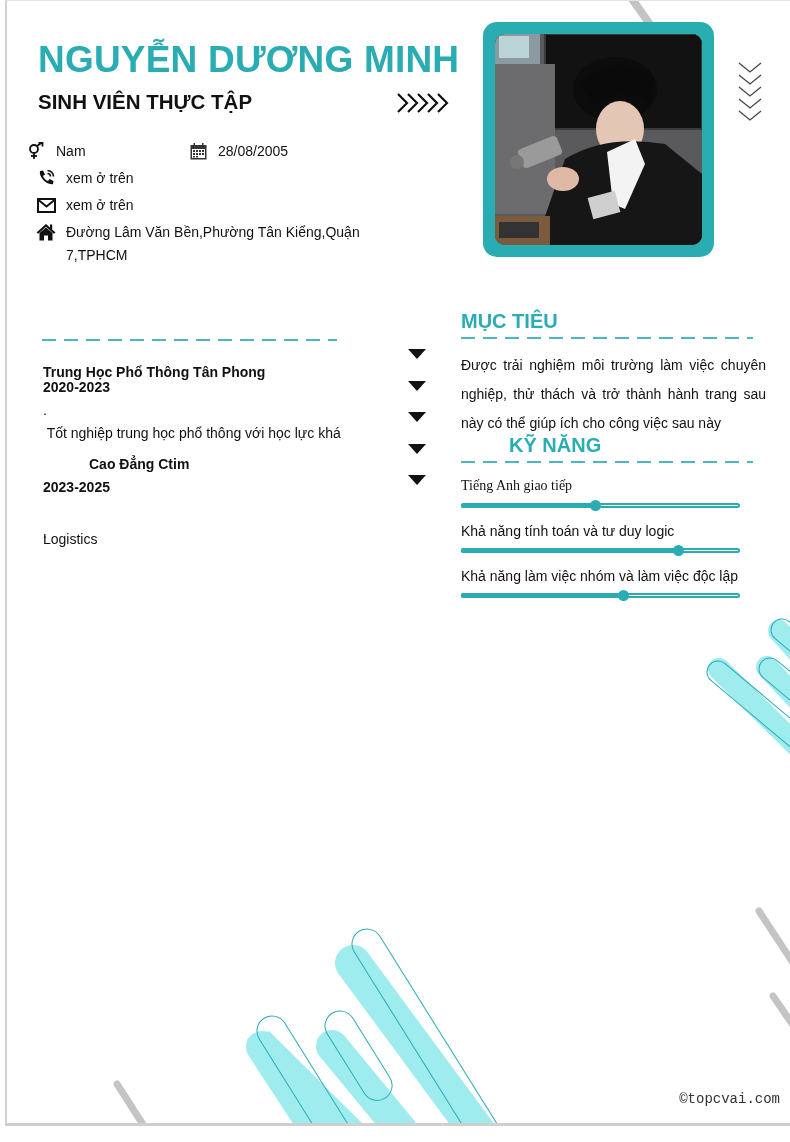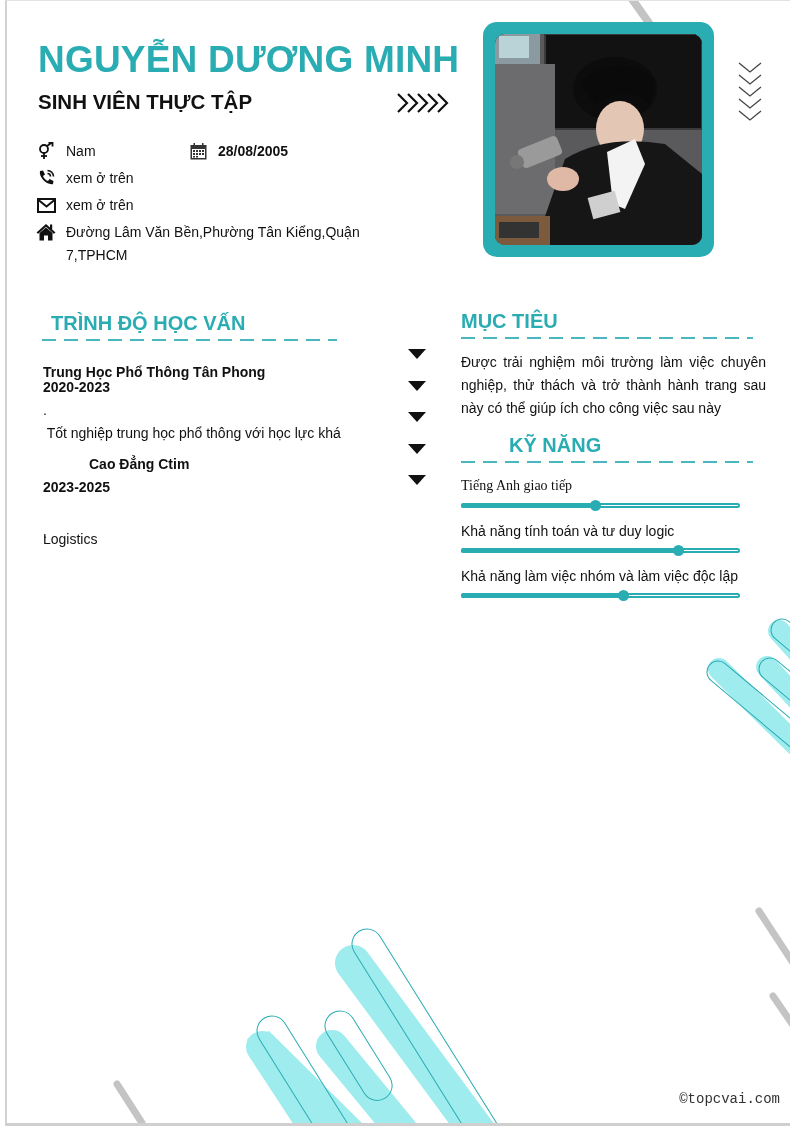--- a/index.html
+++ b/index.html
@@ -12,21 +12,21 @@
     .info-row { position:absolute; display:flex; align-items:flex-start; font-size:14px; line-height:23px; color:#111; }
     .info-row .ic { width:20px; height:20px; margin-right:10px; display:flex; align-items:center; justify-content:center; flex:none; margin-top:1px; }
     .photo-frame { position:absolute; left:476px; top:21px; width:231px; height:235px; background:#2aacb3; border-radius:14px; }
     .photo { position:absolute; left:12px; top:12px; width:207px; height:211px; border-radius:10px; overflow:hidden; background:#2b2b2b; }
     .down-chevrons { position:absolute; left:730px; top:58px; }
     .sec-title { position:absolute; font-size:20px; font-weight:bold; color:#2aacb3; white-space:nowrap; }
     .dash { position:absolute; height:4px; }
     .edu-line { position:absolute; left:36px; font-size:14px; color:#111; white-space:nowrap; }
     .edu-line.b { font-weight:bold; }
     .tri { position:absolute; left:401px; width:0; height:0; border-left:9px solid transparent; border-right:9px solid transparent; border-top:10px solid #111; }
-    .goal { position:absolute; left:454px; top:350px; width:305px; font-size:14px; line-height:23px; text-align:justify; color:#111; }
+    .goal { position:absolute; left:454px; top:350px; width:305px; font-size:14px; line-height:29px; text-align:justify; color:#111; }
     .skill-label { position:absolute; left:454px; font-size:14px; color:#111; white-space:nowrap; }
     .skill-bar { position:absolute; left:454px; width:279px; height:5px; border:2px solid #2aacb3; border-radius:5px; background:#fff; box-sizing:border-box; }
     .skill-fill { position:absolute; left:-2px; top:-2px; height:5px; background:#2aacb3; border-radius:5px; }
     .skill-knob { position:absolute; top:-5px; width:11px; height:11px; border-radius:50%; background:#2aacb3; margin-left:-5px; }
     .watermark { position:absolute; right:12px; top:1090px; font-family:"Liberation Mono", monospace; font-size:14px; color:#333; }
   </style>
 </head>
 <body>
 
 <div class="page">
@@ -65,35 +65,35 @@
   <svg class="role-arrows" width="54" height="24" viewBox="0 0 54 24">
     <g fill="none" stroke="#111" stroke-width="2.2">
       <polyline points="3,3 12,12 3,21"></polyline>
         <polyline points="13,3 22,12 13,21"></polyline>
         <polyline points="23,3 32,12 23,21"></polyline>
         <polyline points="33,3 42,12 33,21"></polyline>
         <polyline points="43,3 52,12 43,21"></polyline>
     </g>
   </svg>
 
-  <div class="info-row" style="left:29px;top:139px;">
+  <div class="info-row" style="left:19px;top:139px;">
     <span class="ic">
       <svg width="18" height="18" viewBox="0 0 18 18">
           <g fill="none" stroke="#111" stroke-width="1.8">
             <circle cx="7" cy="7" r="4"></circle>
             <line x1="7" y1="11" x2="7" y2="17"></line>
             <line x1="4" y1="14" x2="10" y2="14"></line>
             <line x1="10" y1="4" x2="15" y2="0.5"></line>
             <polyline points="11.5,0.8 15.5,0.8 15.5,4.5"></polyline>
           </g>
         </svg>
     </span>
     <span>Nam</span>
   </div>
-  <div class="info-row" style="left:181px;top:139px;font-weight:bold;">
+  <div class="info-row" style="left:181px;top:139px;">
     <span class="ic">
       <svg width="17" height="17" viewBox="0 0 17 17">
           <rect x="0.5" y="2" width="16" height="14.5" fill="#333"></rect>
           <rect x="2" y="6" width="13" height="9" fill="#fff"></rect>
           <g fill="#333">
             <rect x="3" y="7" width="2" height="2"></rect>
             <rect x="6" y="7" width="2" height="2"></rect>
             <rect x="9" y="7" width="2" height="2"></rect>
             <rect x="12" y="7" width="2" height="2"></rect>
             <rect x="3" y="10" width="2" height="2"></rect>
@@ -169,21 +169,20 @@
   <svg class="down-chevrons" width="26" height="70" viewBox="0 0 26 70">
     <g fill="none" stroke="#444" stroke-width="1.3">
       <polyline points="2,4 13,13 24,4"></polyline>
         <polyline points="2,16 13,25 24,16"></polyline>
         <polyline points="2,28 13,37 24,28"></polyline>
         <polyline points="2,40 13,49 24,40"></polyline>
         <polyline points="2,52 13,61 24,52"></polyline>
     </g>
   </svg>
 
-  <div class="sec-title" style="left:44px;top:311px;">TRÌNH ĐỘ HỌC VẤN</div>
   <svg class="dash" style="left:35px;top:337px;width:295px;" viewBox="0 0 295 4">
     <line x1="0" y1="2" x2="295" y2="2" stroke="#2aacb3" stroke-width="2" stroke-dasharray="14,8" opacity="0.85"></line>
   </svg>
 
   <div class="edu-line b" style="top:355px;margin-top:8px;">Trung Học Phổ Thông Tân Phong</div>
   <div class="edu-line b" style="top:378px;">2020-2023</div>
   <div class="edu-line" style="top:401px;">.</div>
   <div class="edu-line" style="top:424px;white-space:pre;"> Tốt nghiệp trung học phổ thông với học lực khá</div>
   <div class="edu-line b" style="top:455px;margin-left:46px;">Cao Đẳng Ctim</div>
   <div class="edu-line b" style="top:478px;">2023-2025</div>

